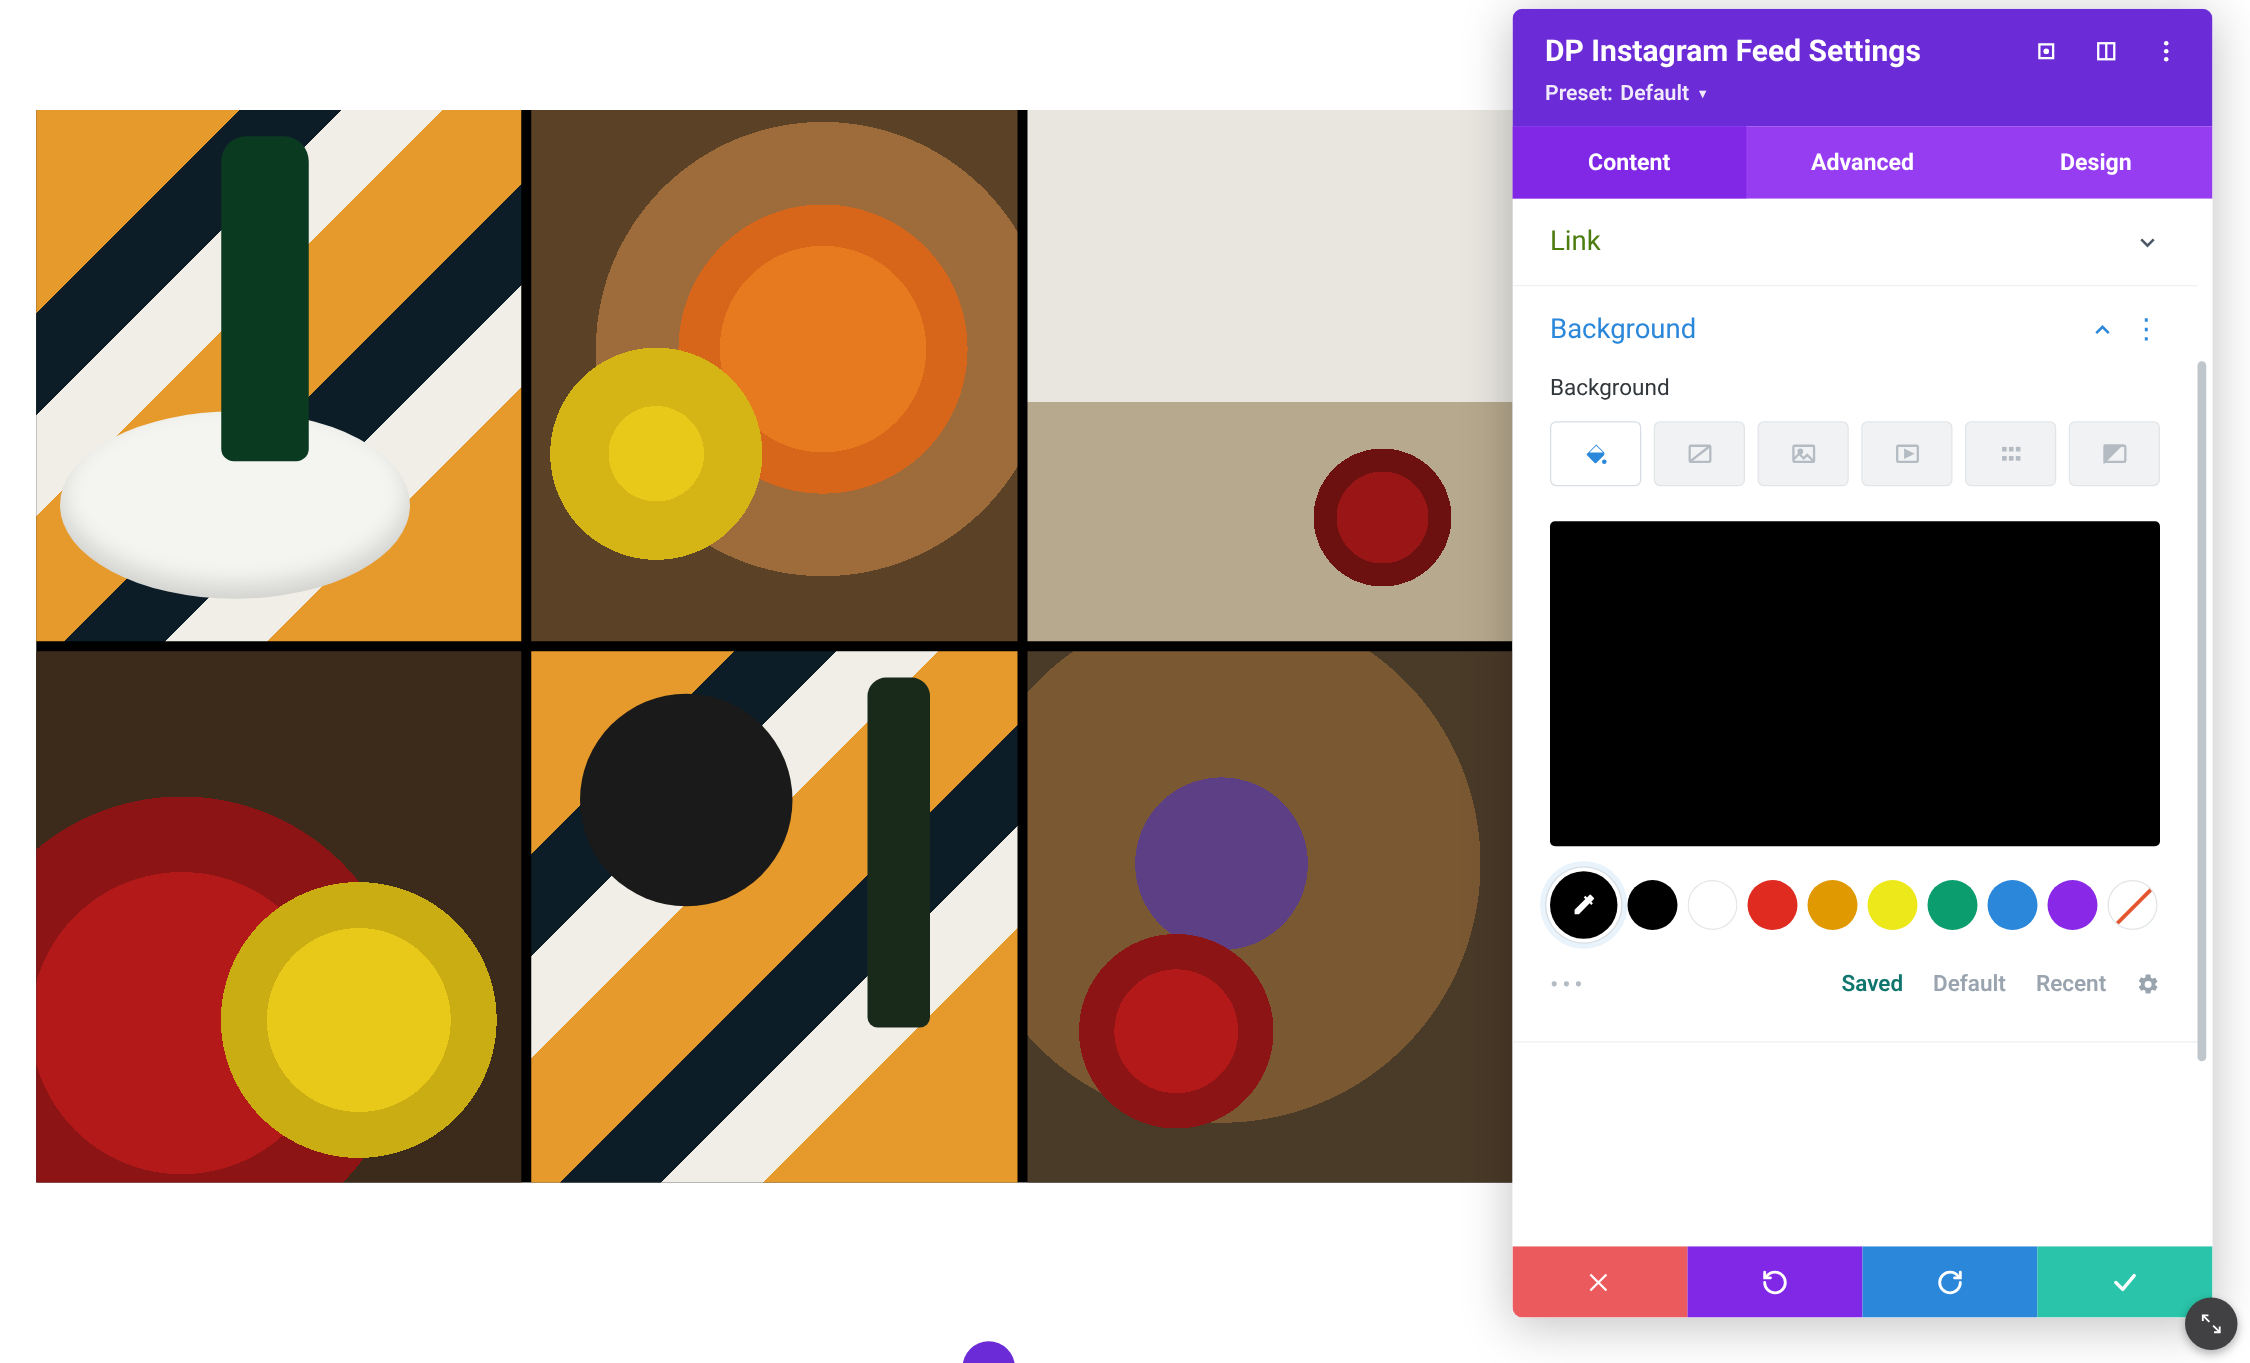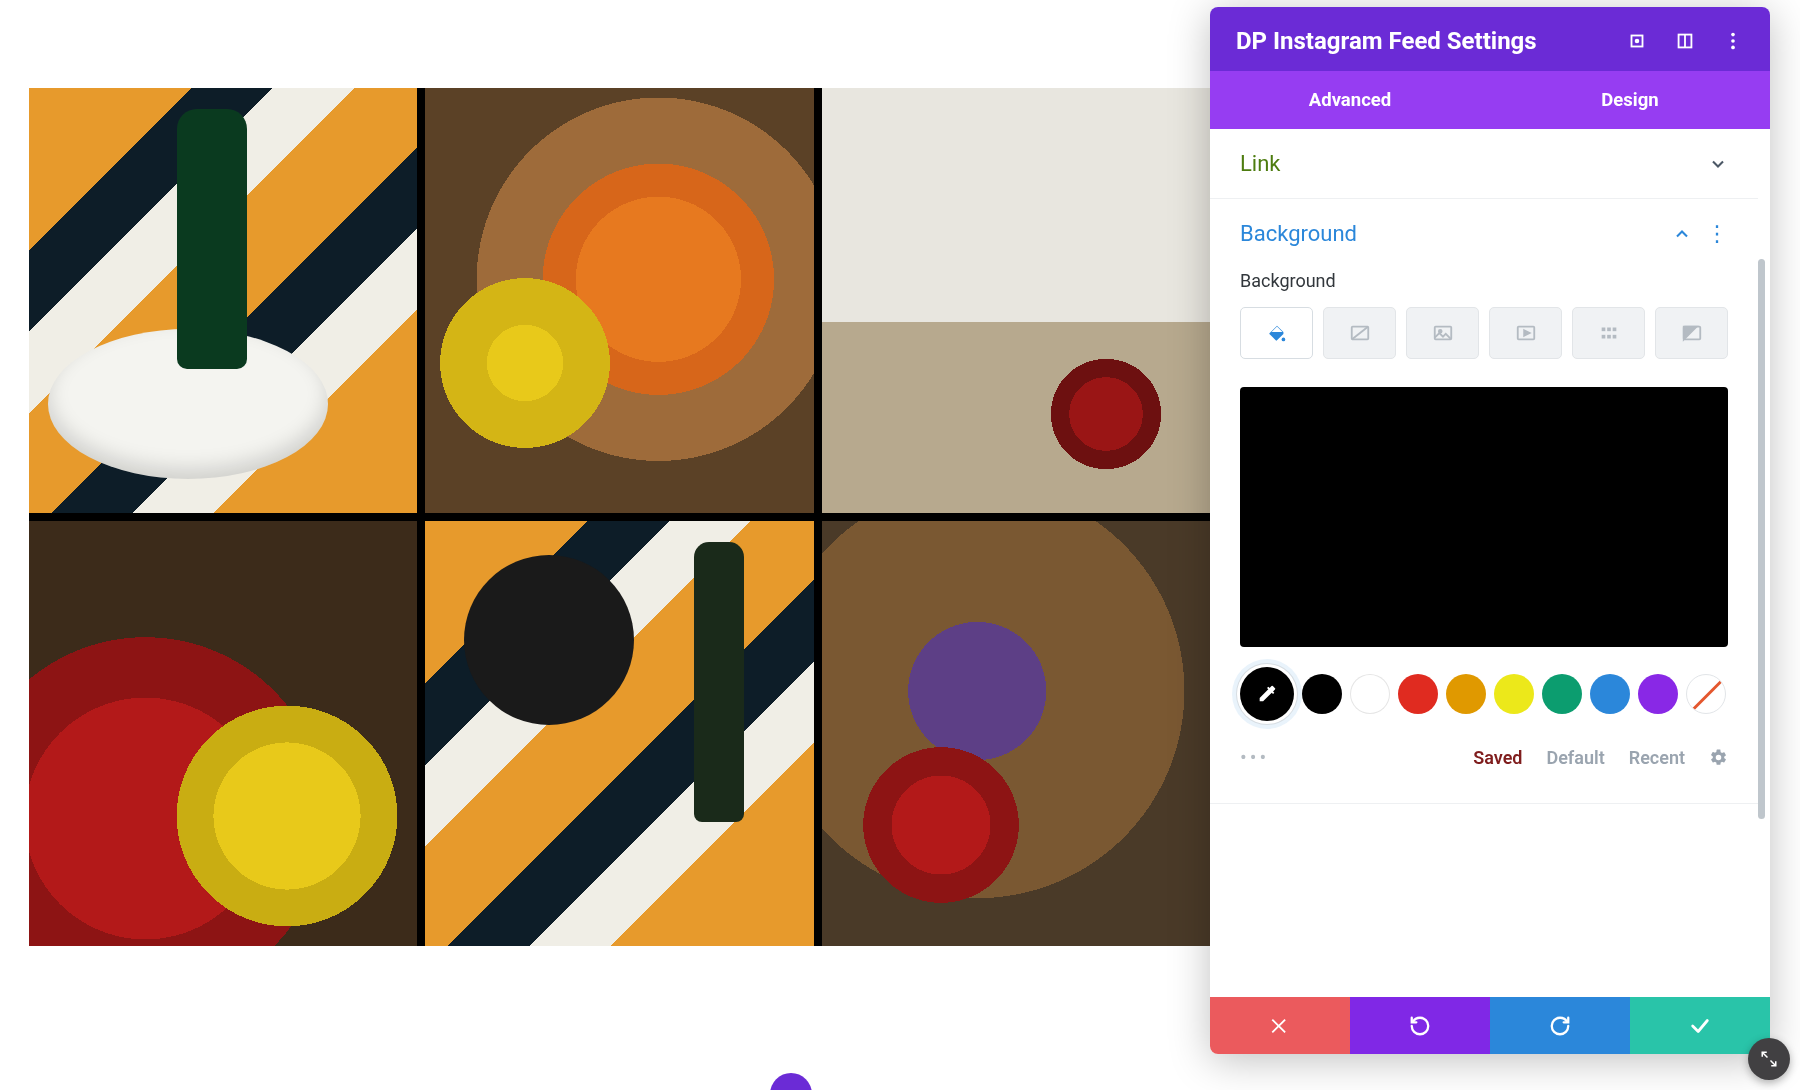--- a/index.html
+++ b/index.html
@@ -96,21 +96,21 @@
   .picker { width:54px; height:54px; border-radius:50%; background:#000; position:relative; box-shadow:0 0 0 3px #fff, 0 0 0 4px #d7dde2, 0 0 0 8px rgba(43,135,218,.10); display:flex; align-items:center; justify-content:center; cursor:pointer; }
   .picker svg { width:22px; height:22px; color:#fff; }
   .swatch { width:40px; height:40px; border-radius:50%; cursor:pointer; }
   .swatch.none { background:#fff; position:relative; border:1px solid #e2e5e8; overflow:hidden; }
   .swatch.none::after { content:""; position:absolute; left:-4px; top:50%; width:48px; height:3px; background:#e4572e; transform:rotate(-45deg); }
   .swatch.white { background:#fff; box-shadow: inset 0 0 0 1px #e6e6e6; }
 
   .palette-row { display:flex; align-items:center; justify-content:space-between; margin-top:24px; }
   .dots3h { color:#b4bbc2; letter-spacing:3px; font-size:20px; cursor:pointer; }
   .palette-tabs { display:flex; align-items:center; gap:24px; font-size:18px; font-weight:600; color:#9aa4af; }
-  .palette-tabs .pt.active { color:#7f1d1d; }
+  .palette-tabs .pt.active { color:#0f766e; }
   .palette-tabs .pt { cursor:pointer; }
   .palette-tabs .gear { width:19px; height:19px; color:#9aa4af; cursor:pointer; }
 
   .footer-actions { height:57px; display:flex; }
   .fbtn { flex:1; display:flex; align-items:center; justify-content:center; color:#fff; cursor:pointer; }
   .fbtn svg { width:22px; height:22px; }
   .fbtn.cancel { background:#eb5a5d; }
   .fbtn.undo   { background:#8028e6; }
   .fbtn.redo   { background:#2b87da; }
   .fbtn.save   { background:#29c4a9; }
@@ -148,23 +148,29 @@
         </span>
         <span>
           <svg viewBox="0 0 24 24" fill="#fff">
               <circle cx="12" cy="5" r="2"></circle>
               <circle cx="12" cy="12" r="2"></circle>
               <circle cx="12" cy="19" r="2"></circle>
             </svg>
         </span>
       </div>
     </div>
+    <div class="preset-row">
+      <span>Preset:</span>
+      <span>Default</span>
+      <span class="caret">▼</span>
+    </div>
   </div>
 
   <div class="tabs-row">
+    <div class="tab active">Content</div>
     <div class="tab">Advanced</div>
     <div class="tab">Design</div>
   </div>
 
   <div class="panel-body">
     <div class="scroll-inner">
 
       <div class="section">
         <div class="section-head">
           <div class="label">Link</div>

